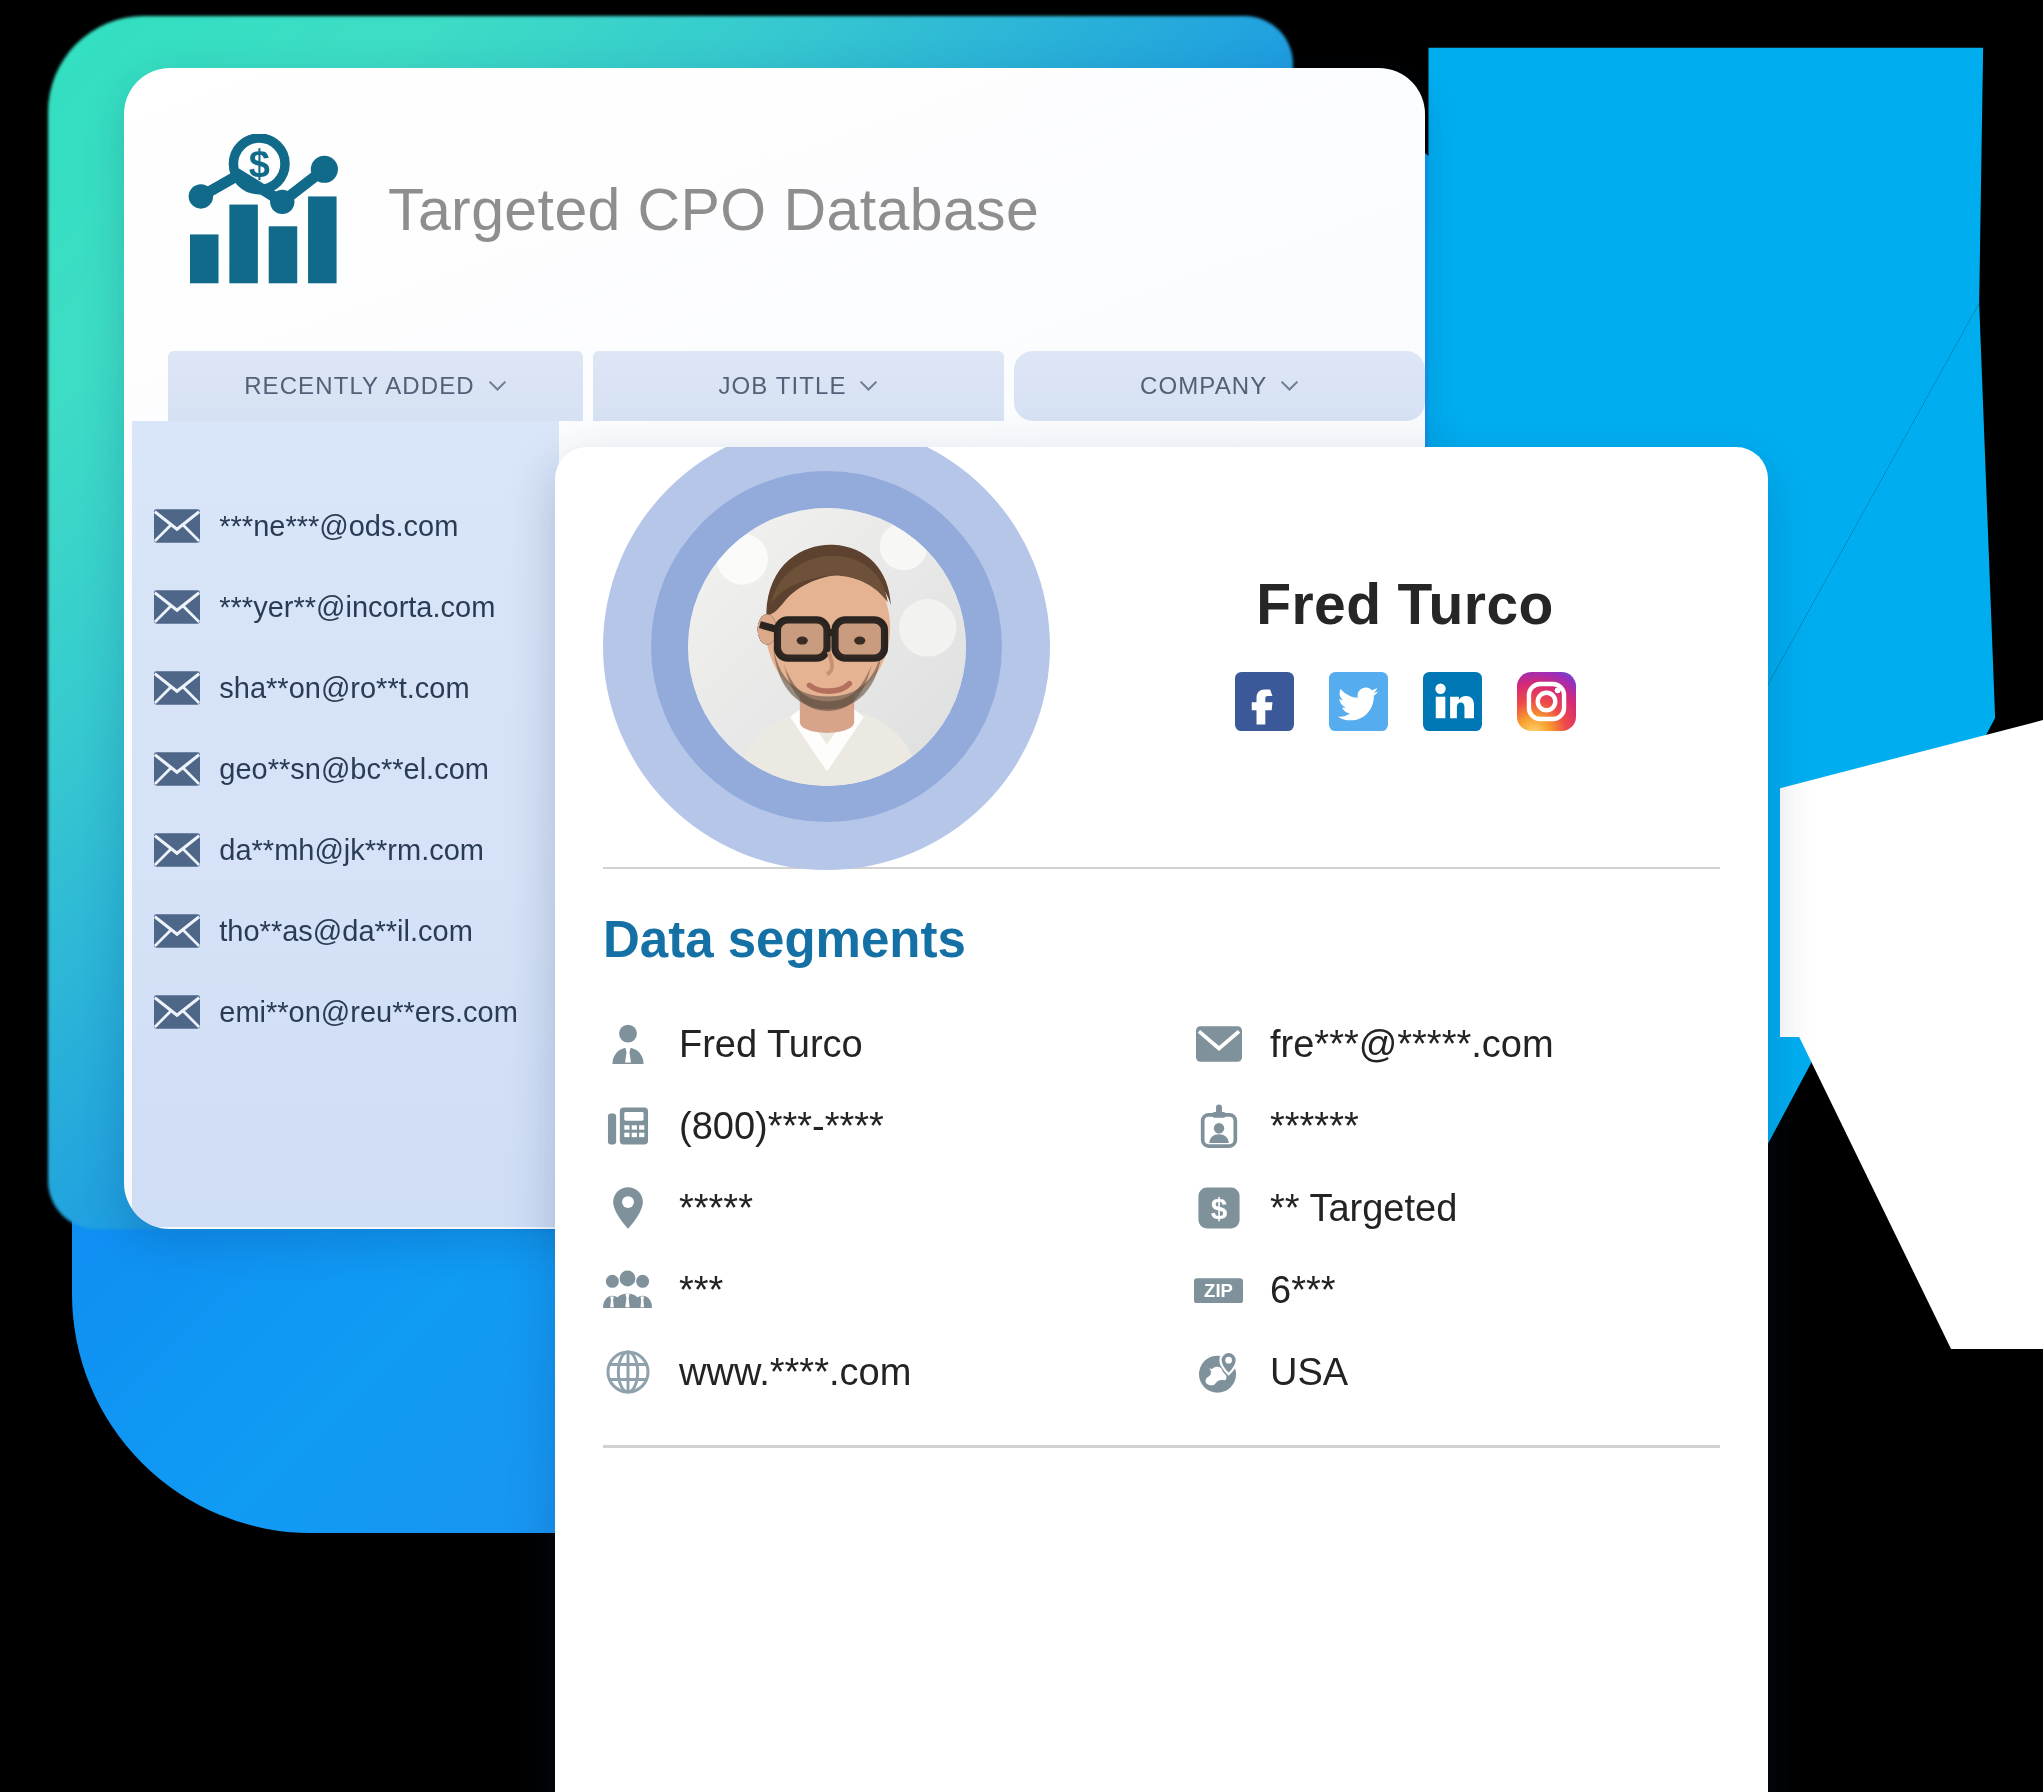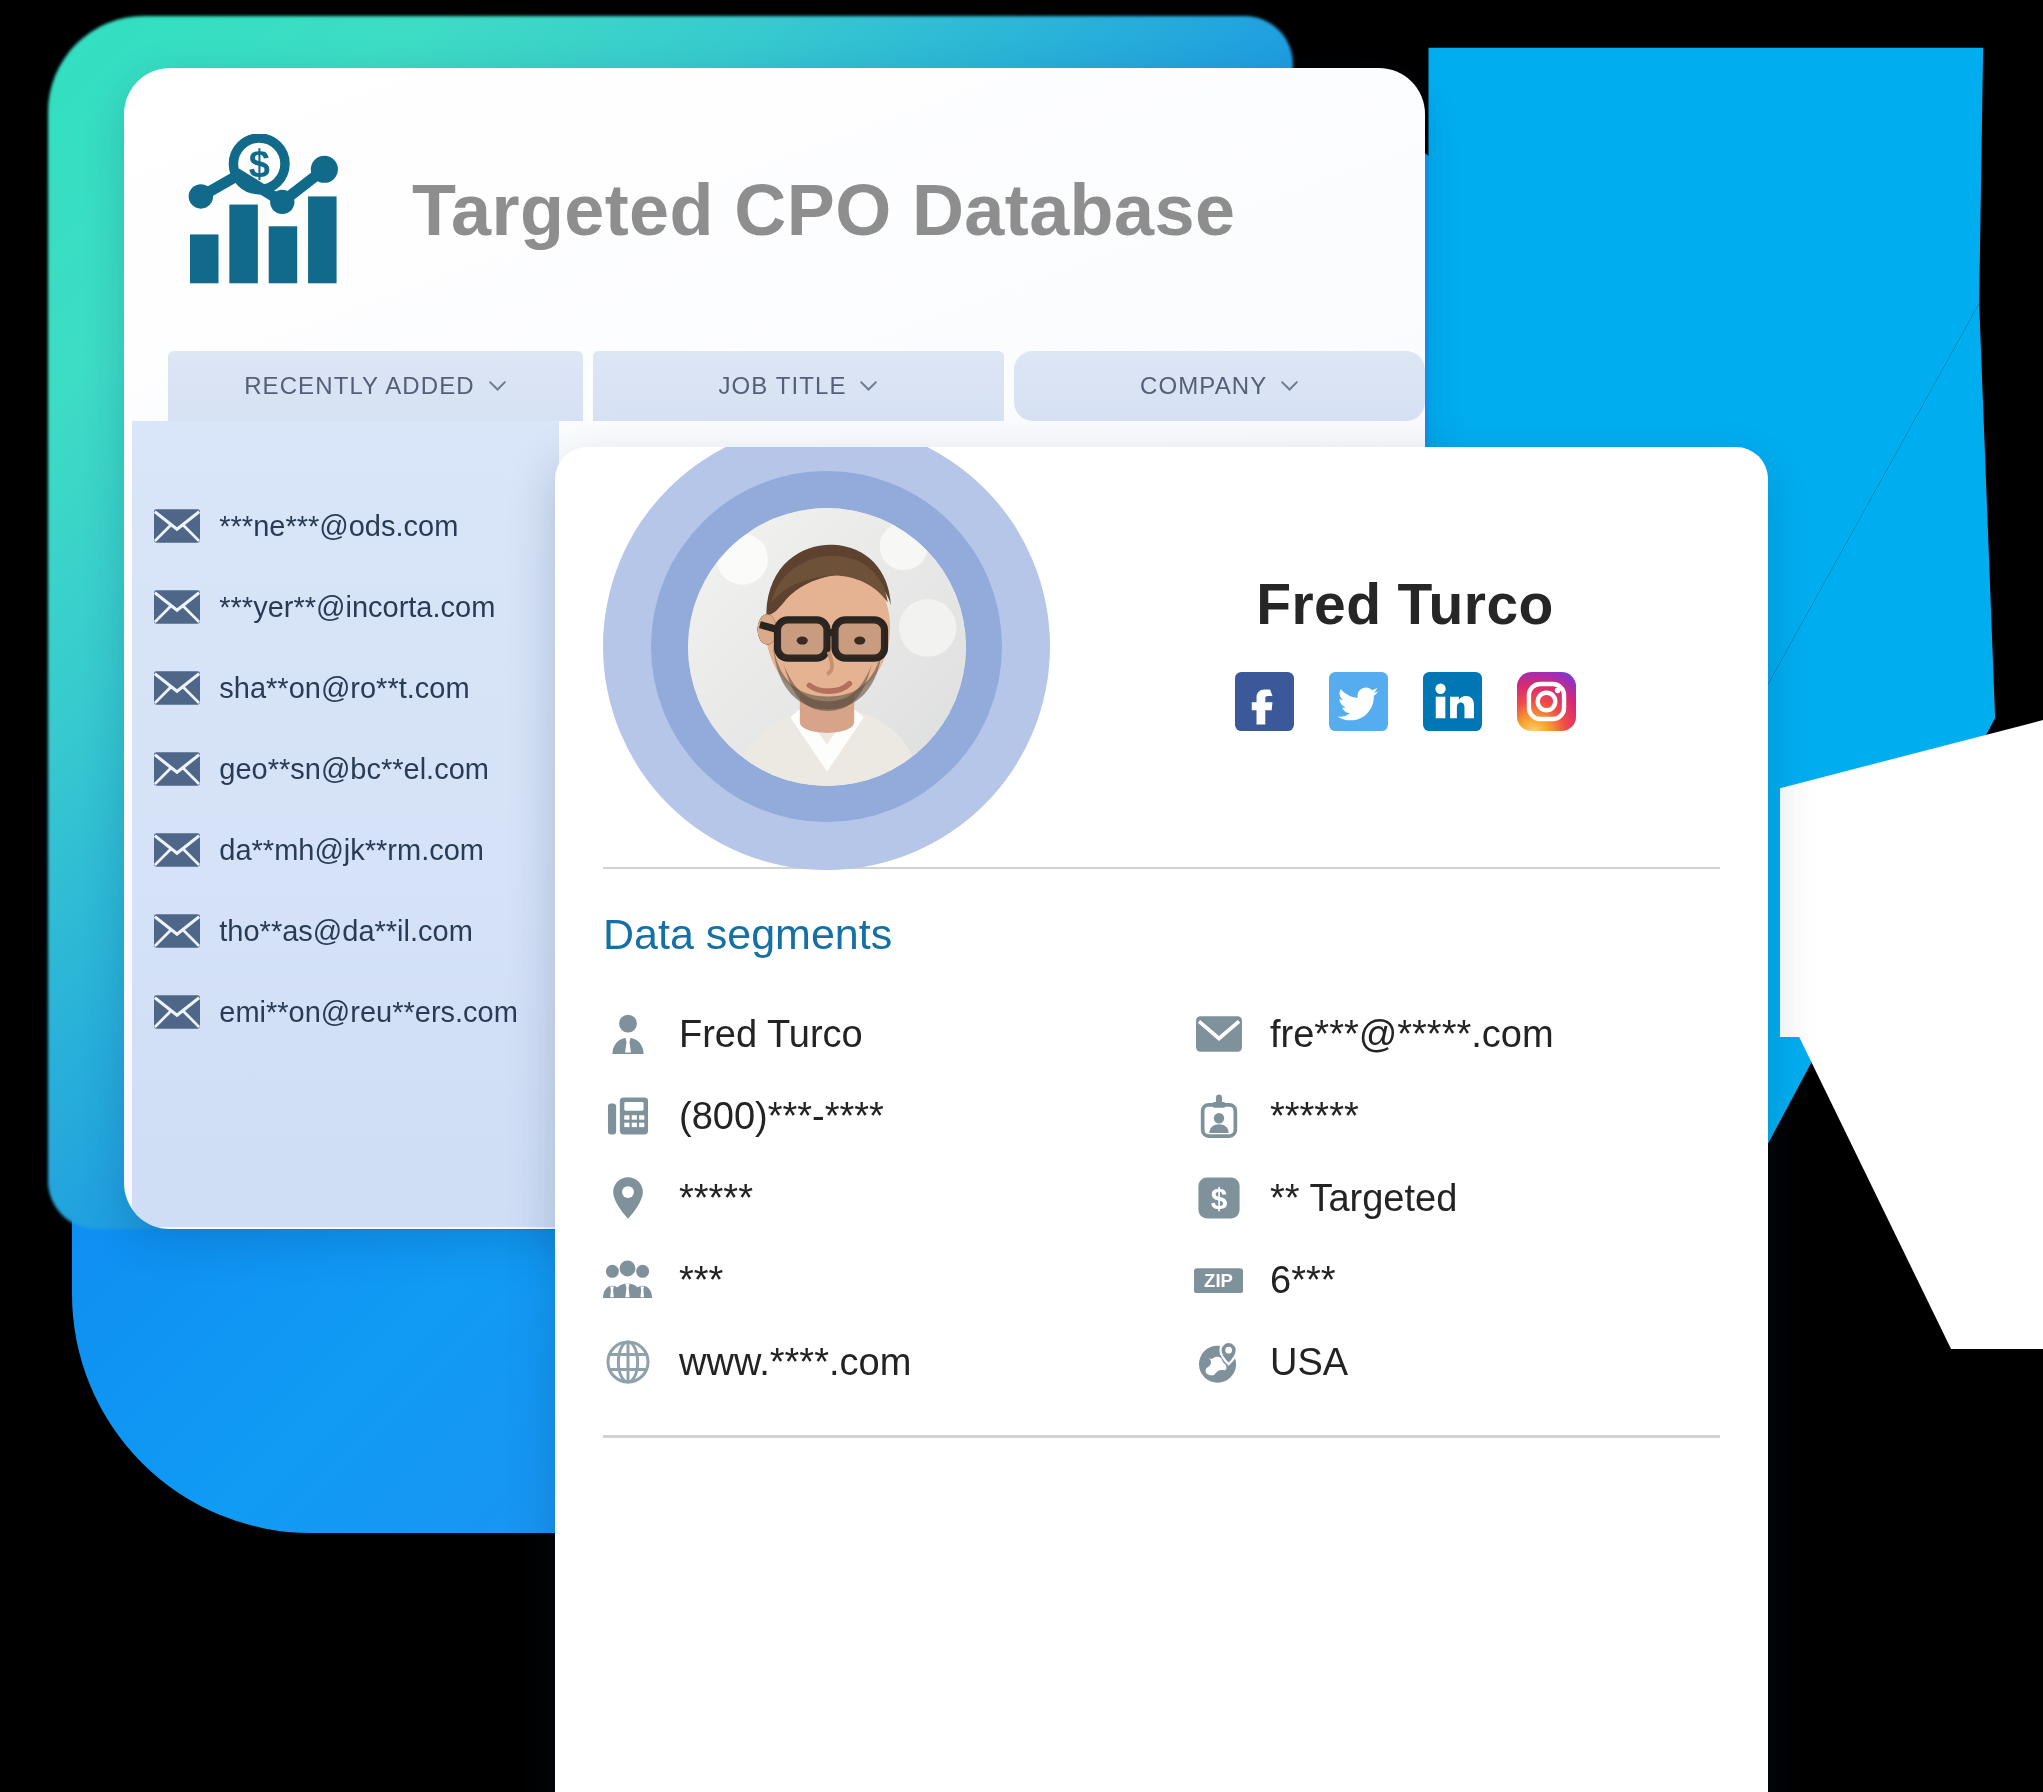--- a/index.html
+++ b/index.html
@@ -109,25 +109,25 @@
 
   .db-header {
     height: 283px;
     display: flex;
     align-items: center;
     padding-left: 60px;
     box-sizing: border-box;
   }
   .logo-icon { width: 164px; height: 152px; flex: none; }
   .db-title {
-    margin-left: 64px;
-    font-size: 72px;
+    margin-left: 40px;
+    font-size: 59px;
     color: #8e8e8e;
     letter-spacing: 0.4px;
-    font-weight: 700;
+    font-weight: 400;
     white-space: nowrap;
   }
 
   .col-headers {
     display: flex;
     gap: 10.4px;
     padding-left: 8px;
     margin-left: 36px;
   }
   .col-head {
@@ -238,23 +238,23 @@
   .hr {
     height: 2.4px;
     background: #d2d2d2;
     margin: 0 48px;
   }
   .hr.top { margin-top: 45px; }
   .hr.bottom { margin-top: 32px; }
 
   .seg-title {
     color: #1470a5;
-    font-size: 43px;
+    font-size: 51px;
     padding: 41px 3px 0 48px;
-    font-weight: 400;
+    font-weight: 700;
   }
 
   .seg-grid {
     display: grid;
     grid-template-columns: 591px 1fr;
     padding: 34px 0 0 48px;
     row-gap: 0;
   }
   .seg-row {
     display: flex;

